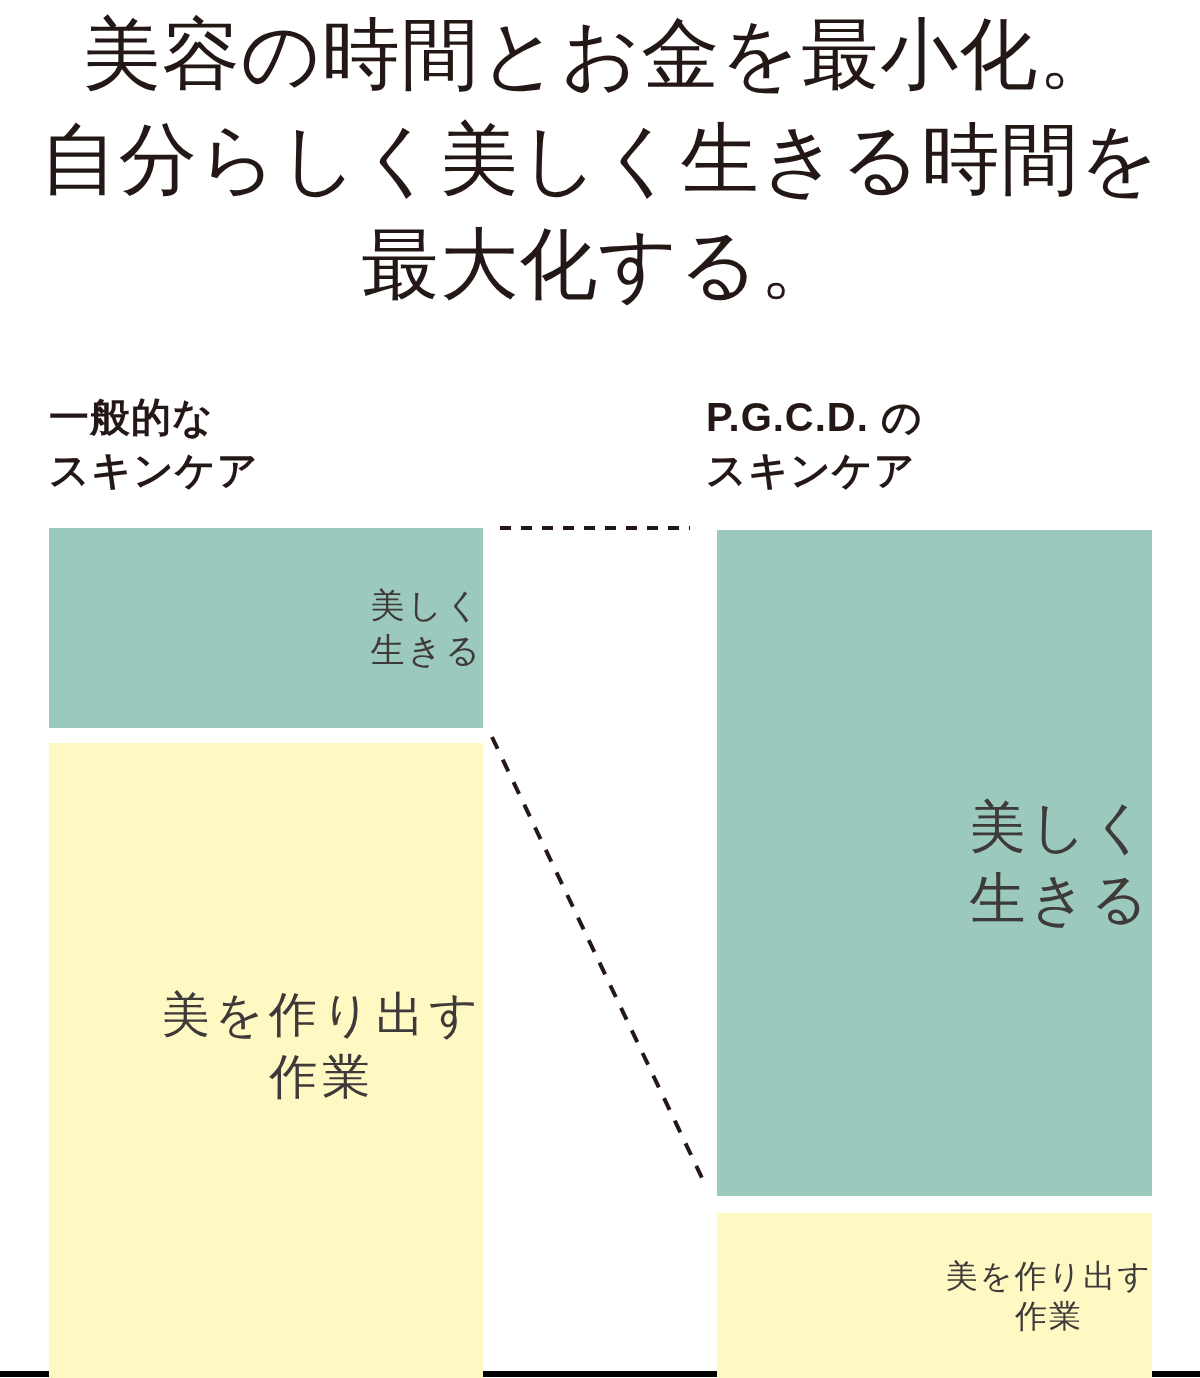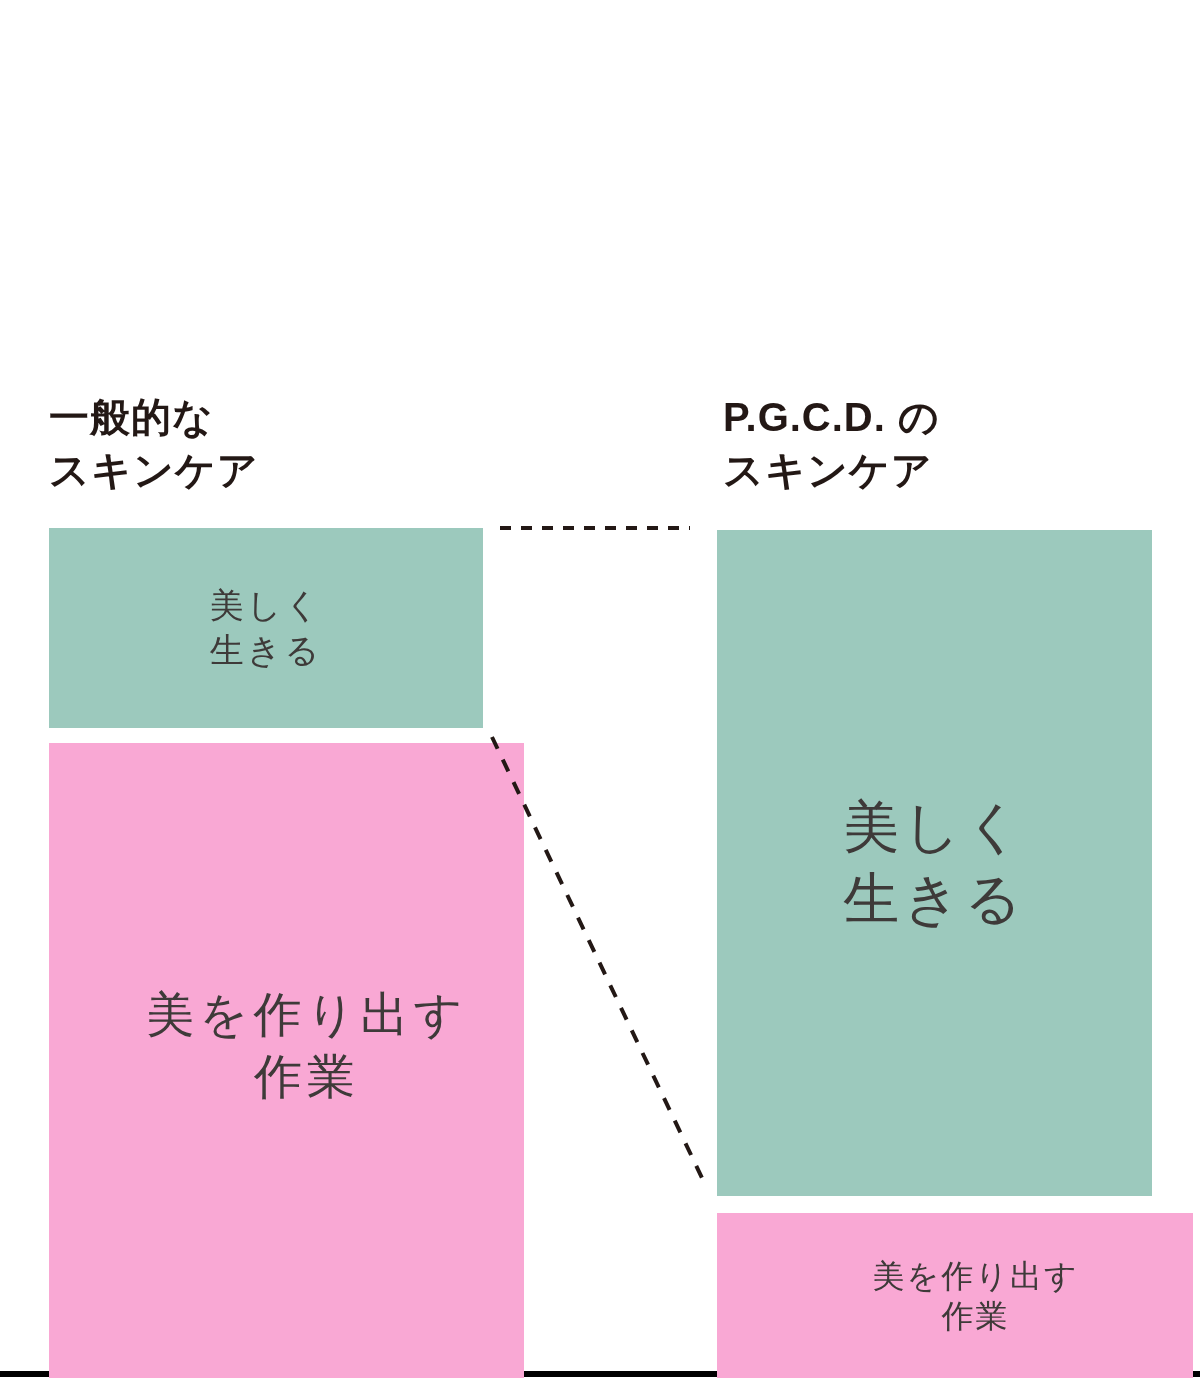--- a/index.html
+++ b/index.html
@@ -35,35 +35,35 @@
     top: 391px;
     text-align: left;
     font-size: 40px;
     line-height: 53px;
     font-weight: 700;
     letter-spacing: 1px;
     color: #231815;
     white-space: pre-line;
   }
   .col-header.left  { left: 49px;  width: 434px; }
-  .col-header.right { left: 723px; width: 435px; }
+  .col-header.right { left: 706px; width: 435px; }
 
   .box {
     position: absolute;
     display: flex;
     align-items: center;
-    justify-content: center;
+    justify-content: flex-end;
   }
   .box .label {
     white-space: pre-line;
     color: #3e3a39;
     font-weight: 300;
   }
   .teal { background: #9cc9bd; }
-  .gray { background: #f9a8d4; z-index: 2; padding-left: 41px; }
+  .gray { background: #fef9c3; z-index: 2; }
 
   #left-beauty  { left: 49px;  top: 528px;  width: 434px; height: 200px; }
   #left-beauty .label  { font-size: 34px; line-height: 45px; letter-spacing: 3px; text-align: left; }
 
   #left-work    { left: 49px;  top: 743px;  width: 434px; height: 635px; }
   #left-work .label    { font-size: 48px; line-height: 62px; letter-spacing: 5px; text-align: center; padding-bottom: 30px; }
 
   #right-beauty { left: 717px; top: 530px;  width: 435px; height: 666px; }
   #right-beauty .label { font-size: 56px; line-height: 72px; letter-spacing: 4px; text-align: left; }
 
@@ -85,20 +85,23 @@
     height: 6px;
     background: #000000;
     z-index: 1;
   }
 </style>
 </head>
 <body>
 
 <div class="page">
 
+  <h1 class="headline">美容の時間とお金を最小化。
+自分らしく美しく生きる時間を
+最大化する。</h1>
 
   <div class="col-header left">一般的な
 スキンケア</div>
 
   <div class="col-header right">P.G.C.D. の
 スキンケア</div>
 
   <div class="box teal" id="left-beauty">
     <div class="label">美しく
 生きる</div>

